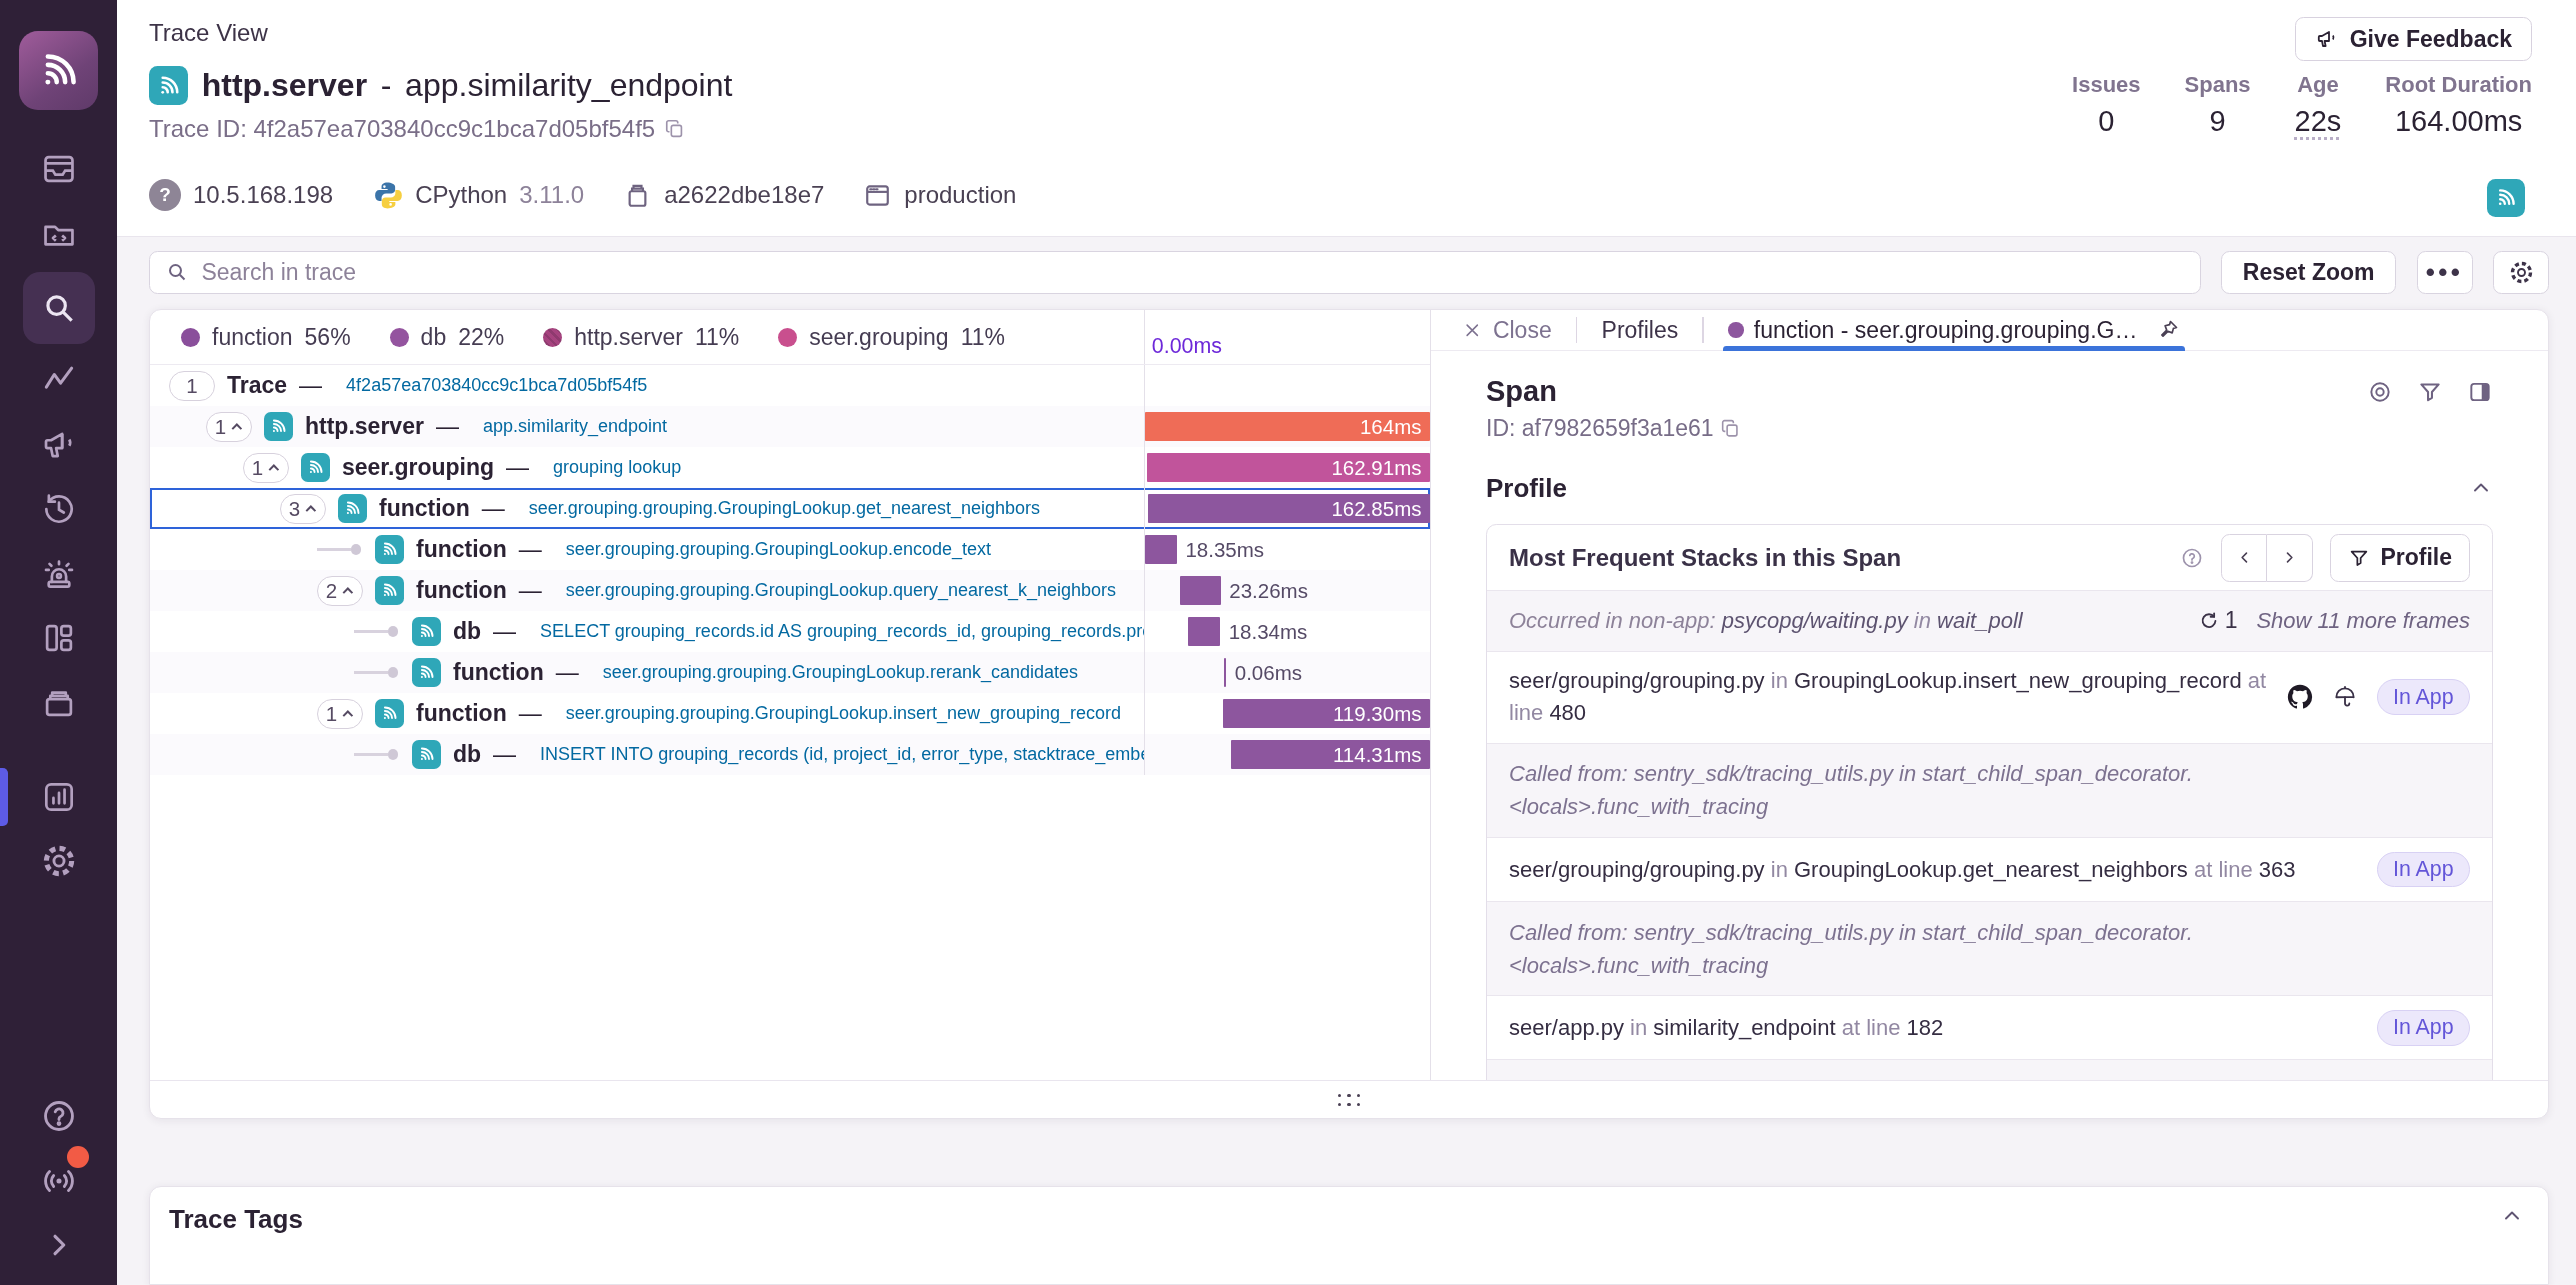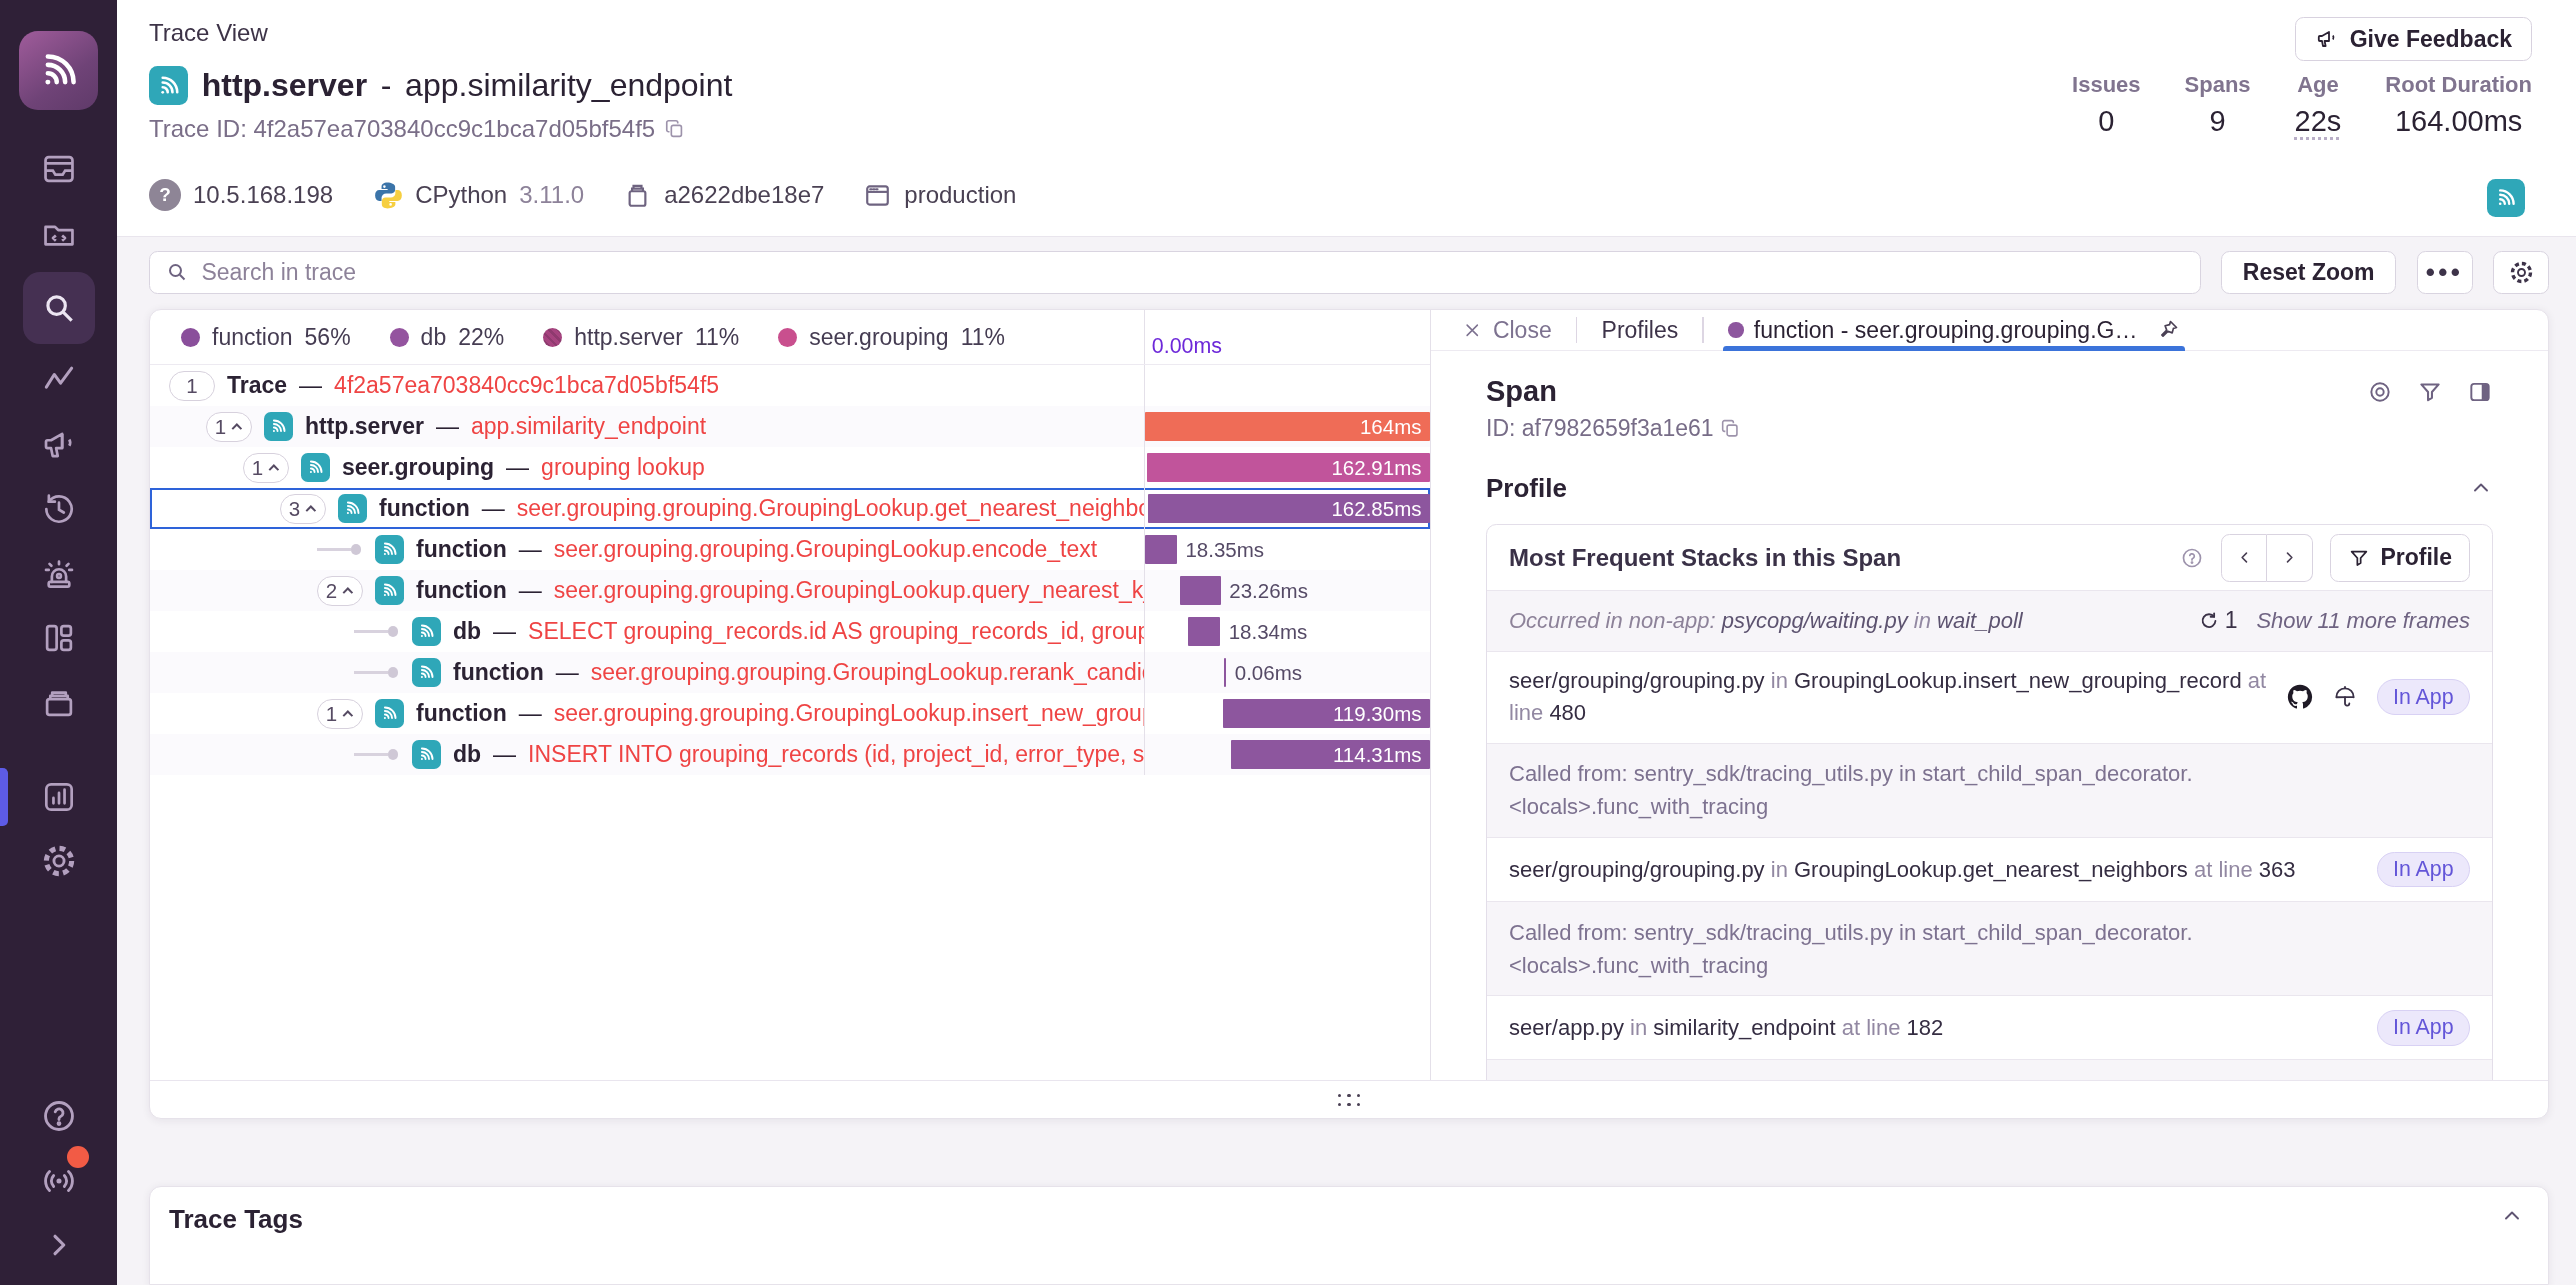--- a/index.html
+++ b/index.html
@@ -129,21 +129,21 @@
     display:inline-flex; align-items:center; justify-content:center; gap:3.4px;
     font-size:20.5px; color:#564b63; flex:none; padding:0 6.8px; cursor:pointer;
   }
   .pill svg { width:13.7px; height:13.7px; }
   .connector { display:inline-flex; align-items:center; flex:none; width:46px; }
   .connector .hline { width:34px; height:2.6px; background:#d8d2de; }
   .connector .cdot { width:10.3px; height:10.3px; border-radius:50%; background:#cfc8d6; }
   .span-tile.sm { width:29px; height:29px; border-radius:6.8px; flex:none; }
   .trow-op { font-weight:bold; font-size:23px; color:#2b2233; flex:none; }
   .trow-sep { font-size:23px; color:#2b2233; flex:none; }
-  .trow-desc { font-size:23px; color:#ef4444; }
+  .trow-desc { font-size:18px; color:#0369a1;margin-left:12px; }
   .bar-cell { width:286px; flex:none; border-left:0.9px solid #e4e0e9; position:relative; }
   .bar {
     position:absolute; top:6px; height:29px; min-width:2.6px; border-radius:0.9px;
   }
   .bar-label { position:absolute; top:50%; transform:translateY(-50%); font-size:20.5px; white-space:nowrap; }
   .bar.inside .bar-label { right:8.5px; color:#fff; }
   .bar.outside .bar-label { left:calc(100% + 8.5px); color:#554a66; }
 
   
   .detail { flex:1; border-left:0.9px solid #e4e0e9; display:flex; flex-direction:column; min-width:0; }
@@ -192,21 +192,21 @@
   }
   .stack-row.shaded { background:#f7f5f9; }
   .stack-row .frame-text { flex:1; min-width:0; line-height:1.45; }
   .fpath { color:#352d42; }
   .fdim { color:#9288a2; }
   .ffunc { color:#352d42; }
   .fline { color:#352d42; }
   .ital { font-style:italic; }
   .ctx-prefix { color:#8d8299; font-style:italic; }
   .ctx-file { color:#5d5370; font-style:italic; }
-  .called-text { color:#7d7290; line-height:1.5; display:block; }
+  .called-text { color:#7d7290; font-style:italic; line-height:1.5; display:block; }
   .row-right { margin-left:auto; display:flex; align-items:center; gap:19px; flex:none; }
   .repeat-wrap { display:flex; align-items:center; gap:5.1px; color:#3a3147; font-size:23px; }
   .show-more { color:#6f6382; font-style:italic; font-size:22px; cursor:pointer; }
   .inapp {
     background:#ece8fb; border:1.3px solid #d8d1f4; color:#6355d8;
     font-size:21.4px; border-radius:854px; padding:4.3px 15.4px; white-space:nowrap;
   }
   .gh-ic, .umb-ic { color:#2b2233; cursor:pointer; }
 
   .panel-footer {

